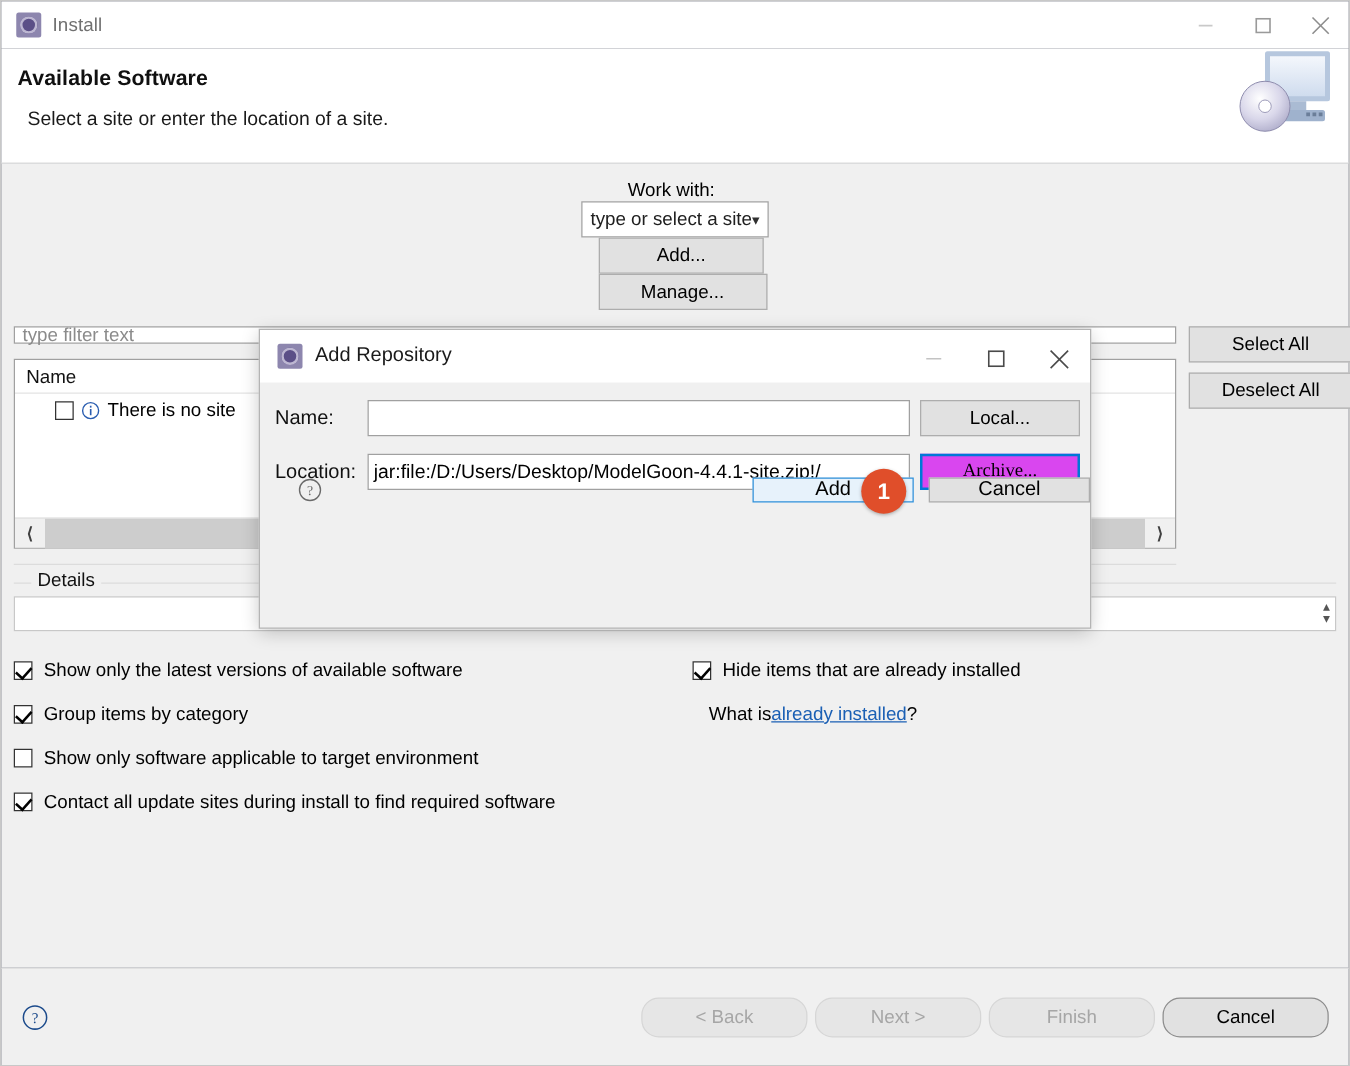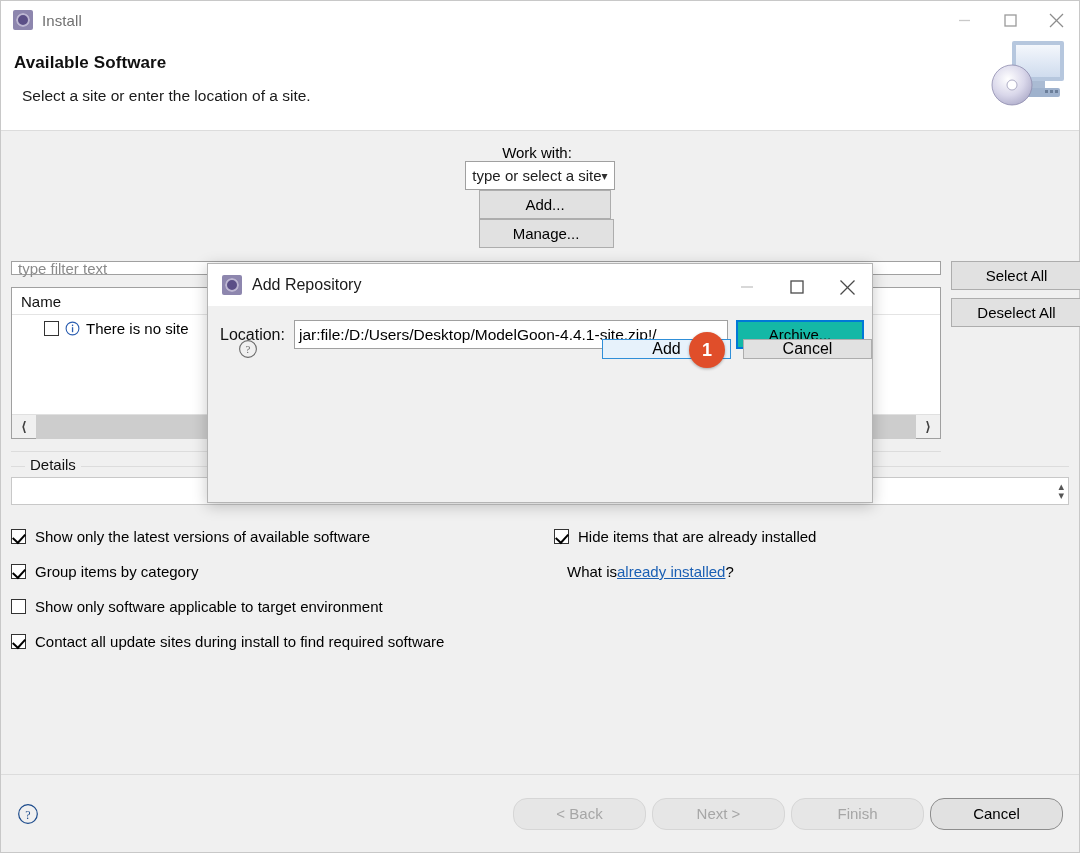--- a/index.html
+++ b/index.html
@@ -231,21 +231,21 @@
   .frow { display:flex; align-items:center; margin-top:14px; }
   .frow .flabel { width:78px; font-size:16px; color:#111; padding-left:4px; }
   .frow .finput {
     flex:1 1 auto; height:29px; background:#fff; border:1px solid #a0a0a0;
     display:flex; align-items:center; padding:0 4px;
     font-size:15.5px; color:#000; overflow:hidden; white-space:nowrap;
     max-width:443px;
   }
   .frow .fbtn { width:128px; margin-left:8px; height:29px; }
   .fbtn.focused {
-    border:2px solid #0078d7; background:#14b8a6;
+    border:2px solid #0078d7; background:#d946ef;font-family:Liberation Serif, serif;
   }
   .ok-line { margin-top:12px; padding-left:13px; font-size:16px; color:#111; }
 
   .dlg-footer {
     position:absolute; left:8px; right:8px; bottom:10px;
     display:flex; align-items:center;
   }
   .dlg-footer .help-icon { margin-left:14px; width:20px; height:20px; color:#5a5a5a;}
   .dlg-footer .btns { margin-left:auto; display:flex; gap:12px; }
   .dlg-footer .btn { width:129px; height:20px; font-size:16px; }
@@ -449,20 +449,25 @@
       <div class="winbtn">
         <svg width="17" height="17" viewBox="0 0 17 17">
             <line x1="1.5" y1="1.5" x2="15.5" y2="15.5" stroke="#4a4a4a" stroke-width="1.3"></line>
             <line x1="15.5" y1="1.5" x2="1.5" y2="15.5" stroke="#4a4a4a" stroke-width="1.3"></line>
           </svg>
       </div>
     </div>
   </div>
 
   <div class="dlg-body">
+    <div class="frow">
+      <div class="flabel">Name:</div>
+      <div class="finput"></div>
+      <div class="btn fbtn">Local...</div>
+    </div>
 
     <div class="frow">
       <div class="flabel">Location:</div>
       <div class="finput">jar:file:/D:/Users/Desktop/ModelGoon-4.4.1-site.zip!/</div>
       <div class="btn fbtn focused">Archive...</div>
     </div>
 
 
     <div class="dlg-footer dlg-footer-rel">
       <div class="help-icon">

